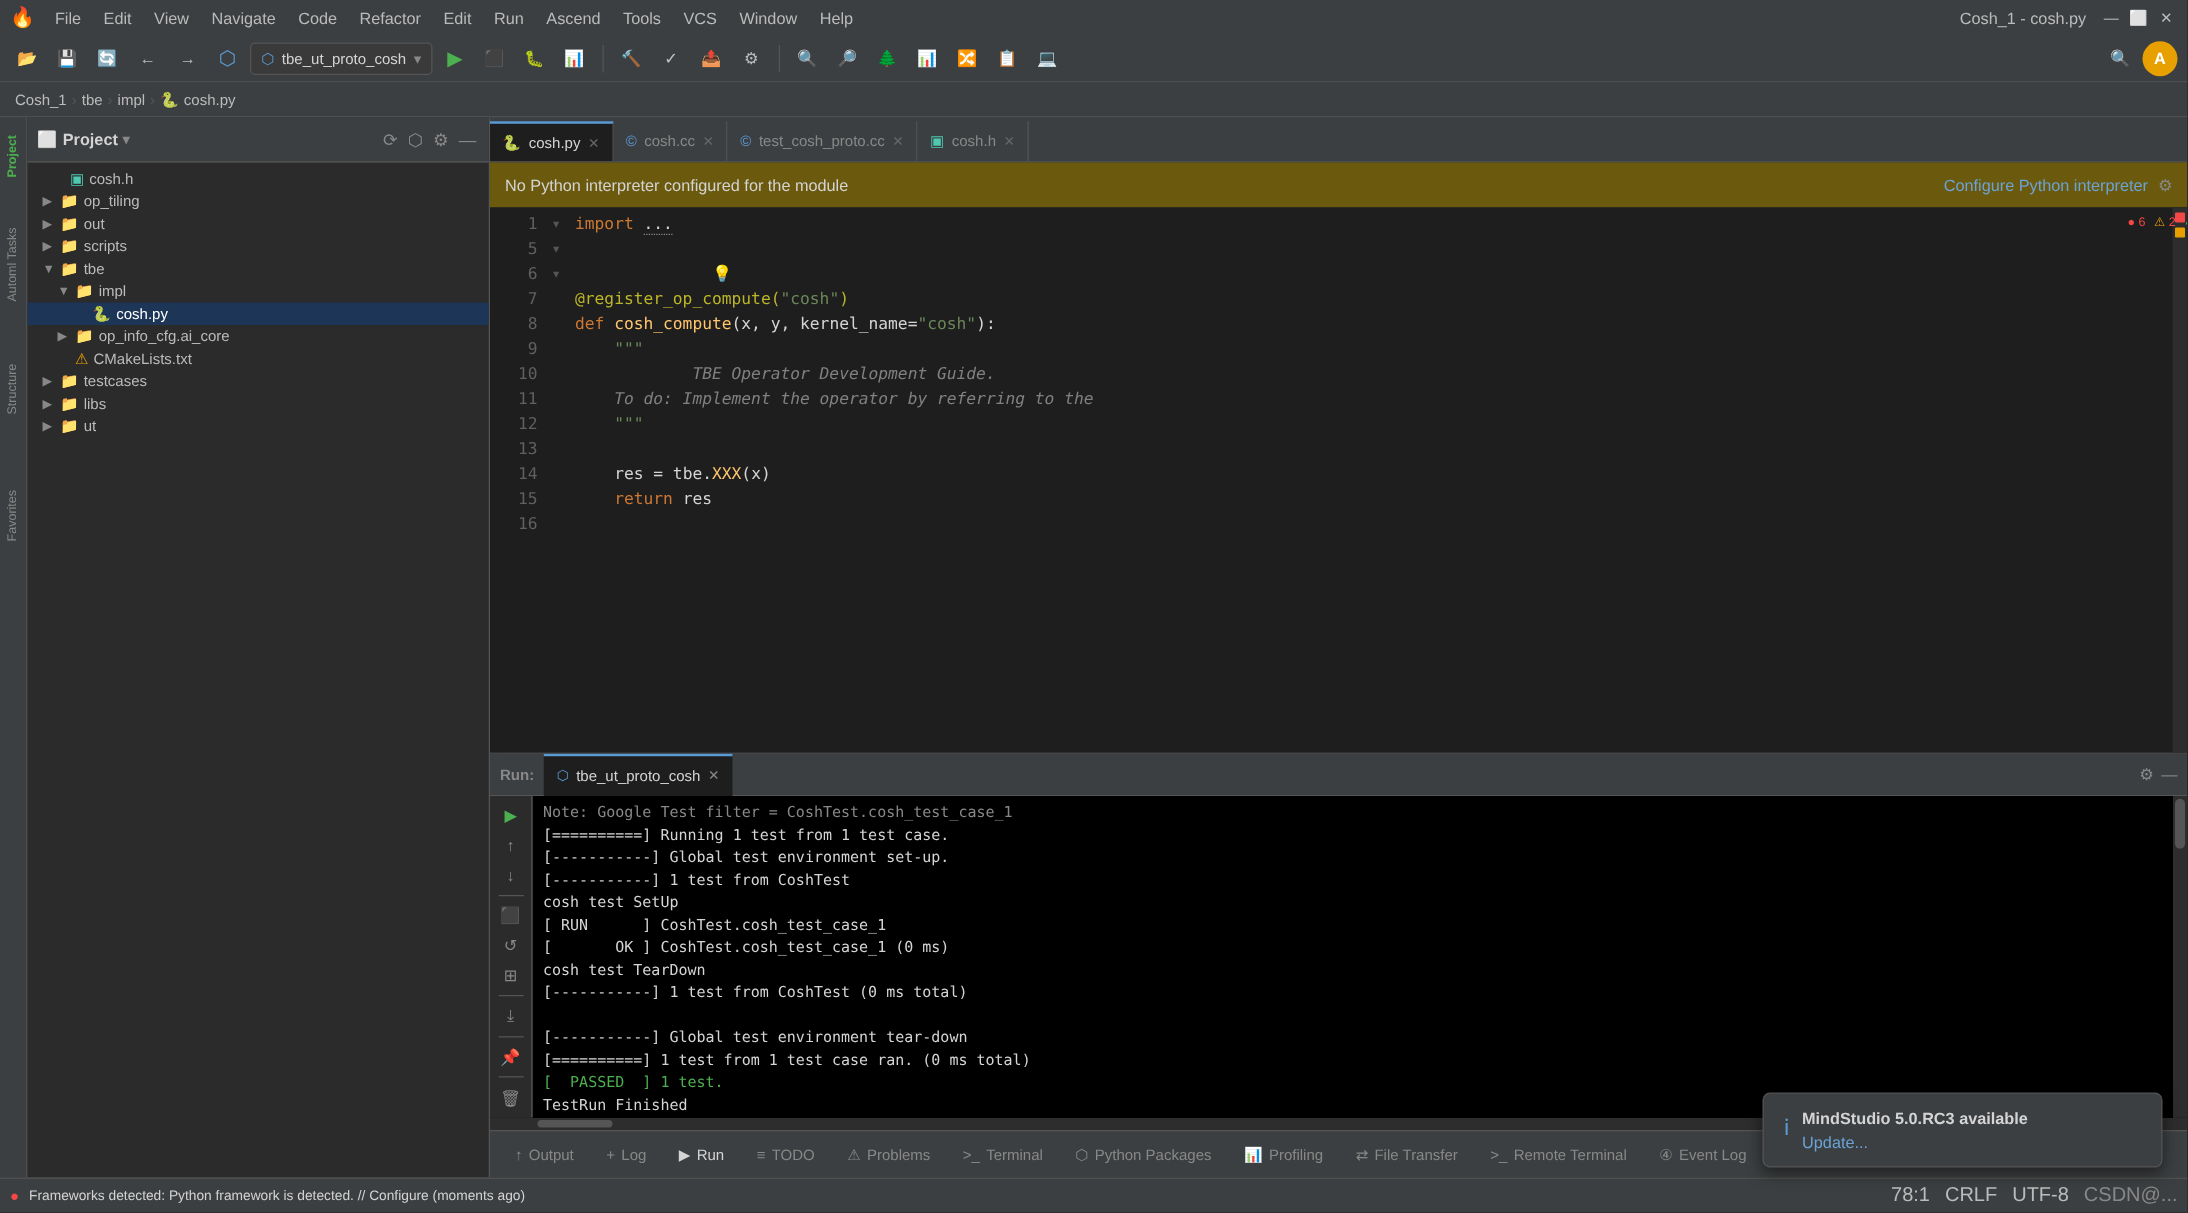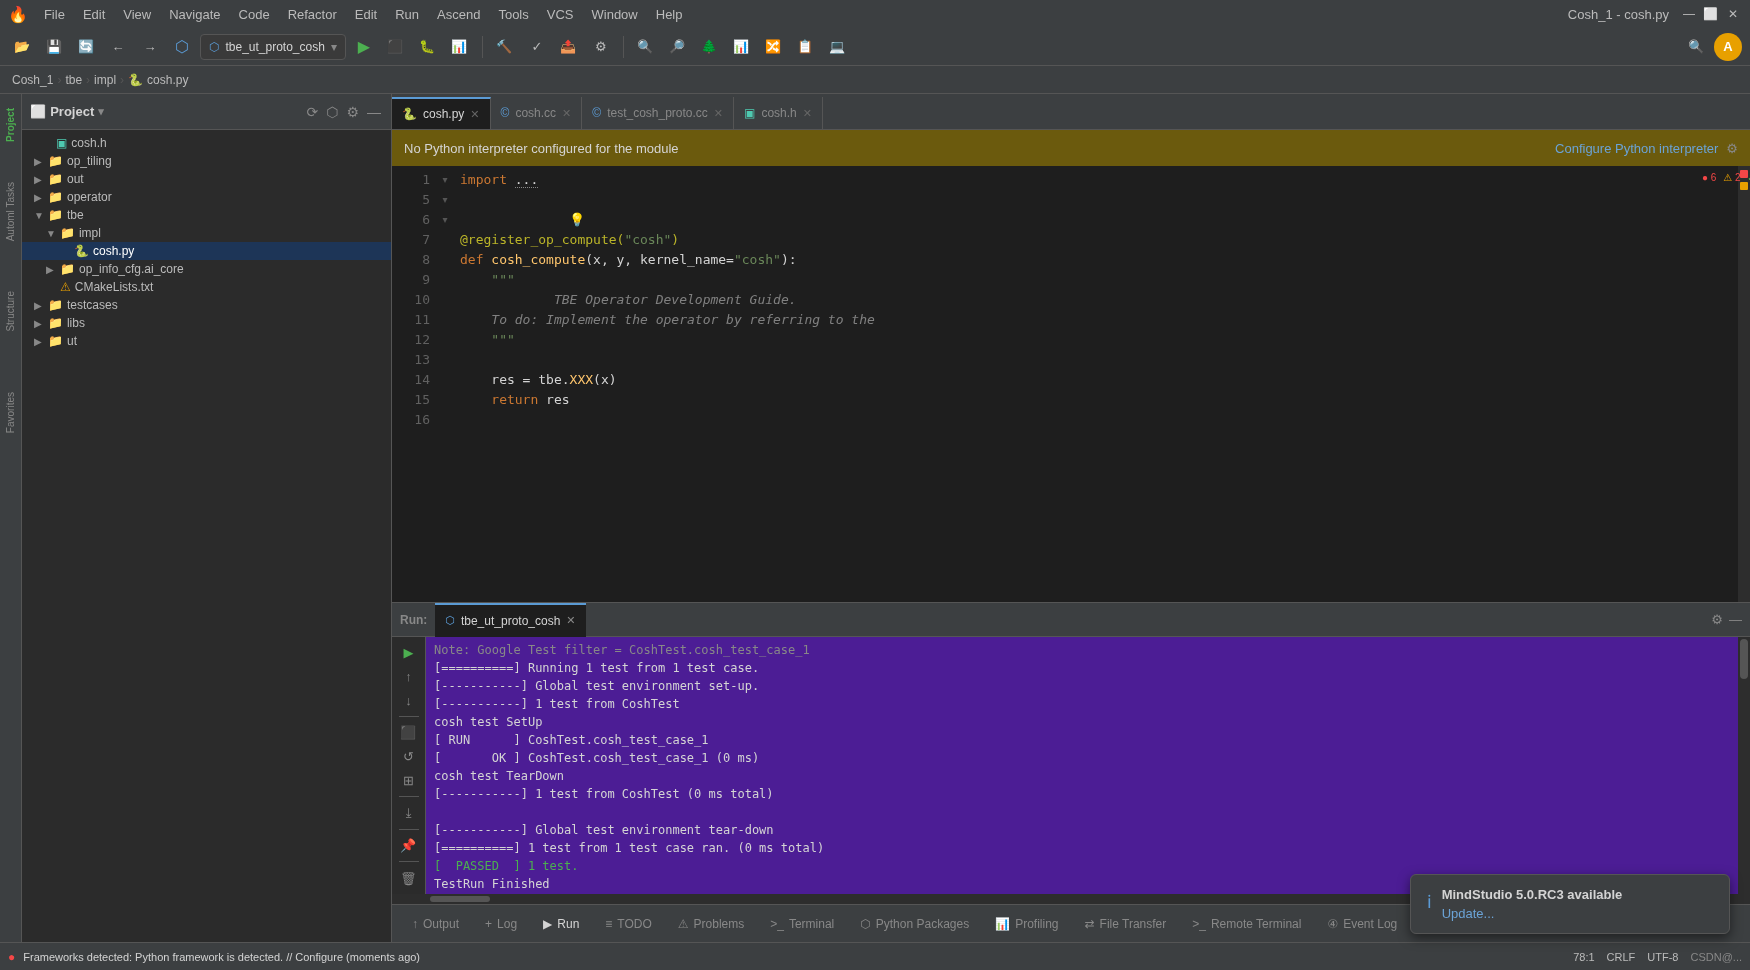--- a/index.html
+++ b/index.html
@@ -66,31 +66,31 @@
     .configure-gear { color: #888; font-size: 13px; }
     .kw { color: #cc7832; }
     .fn { color: #ffc66d; }
     .str { color: #6a8759; }
     .comment { color: #808080; font-style: italic; }
     .decorator { color: #bbb529; }
     .param { color: #d4d4d4; }
     .var { color: #d4d4d4; }
 
     
-    .console { flex: 1; overflow-y: auto; padding: 4px 8px; font-family: 'Consolas', monospace; font-size: 12px; color: #d4d4d4; line-height: 18px; background: #4c1d95; }
+    .console { flex: 1; overflow-y: auto; padding: 4px 8px; font-family: 'Consolas', monospace; font-size: 12px; color: #d4d4d4; line-height: 18px; background: #000000; }
     .console-line { white-space: pre-wrap; word-break: break-all; }
     .console-pass { color: #4caf50; }
     .bl-btn { width: 28px; height: 28px; display: flex; align-items: center; justify-content: center; color: #888; cursor: pointer; border-radius: 3px; }
     .bl-btn.active { color: #5b9bd5; }
 
     
     .status-bar { background: #3c3f41; height: 28px; display: flex; align-items: center; padding: 0 8px; font-size: 12px; gap: 8px; border-top: 1px solid #555; flex-shrink: 0; }
     .status-warn { color: #d4d4d4; font-size: 11px; }
     .status-right { margin-left: auto; display: flex; gap: 12px; align-items: center; }
-    .status-item { color: #bbbbbb; font-size: 11px; }
+    .status-item { color: #bbbbbb; font-size: 16px; }
 
     
     .notification { position: absolute; bottom: 36px; right: 20px; background: #3c3f41; border: 1px solid #555; border-radius: 6px; padding: 12px 16px; width: 320px; display: flex; align-items: flex-start; gap: 10px; box-shadow: 0 4px 12px rgba(0,0,0,0.5); }
     .notification-icon { color: #5b9bd5; font-size: 18px; flex-shrink: 0; margin-top: 2px; }
     .notification-content { flex: 1; }
     .notification-title { color: #d4d4d4; font-size: 13px; font-weight: bold; }
     .notification-link { color: #6ba3d6; cursor: pointer; font-size: 13px; display: block; margin-top: 4px; }
 
     
     .bottom-tabs { background: #3c3f41; height: 38px; display: flex; align-items: center; padding: 0 8px; gap: 2px; border-top: 1px solid #555; flex-shrink: 0; }
@@ -216,21 +216,21 @@
         <div class="tree-item">
           <span class="tree-indent" style="width:8px;"></span>
           <span class="tree-arrow">▶</span>
           <span class="tree-icon folder-icon">📁</span>
           <span>out</span>
         </div>
         <div class="tree-item">
           <span class="tree-indent" style="width:8px;"></span>
           <span class="tree-arrow">▶</span>
           <span class="tree-icon folder-icon">📁</span>
-          <span>operator</span>
+          <span>scripts</span>
         </div>
         <div class="tree-item">
           <span class="tree-indent" style="width:8px;"></span>
           <span class="tree-arrow">▼</span>
           <span class="tree-icon" style="color:#5b9bd5;">📁</span>
           <span>tbe</span>
         </div>
         <div class="tree-item">
           <span class="tree-indent" style="width:20px;"></span>
           <span class="tree-arrow">▼</span>

